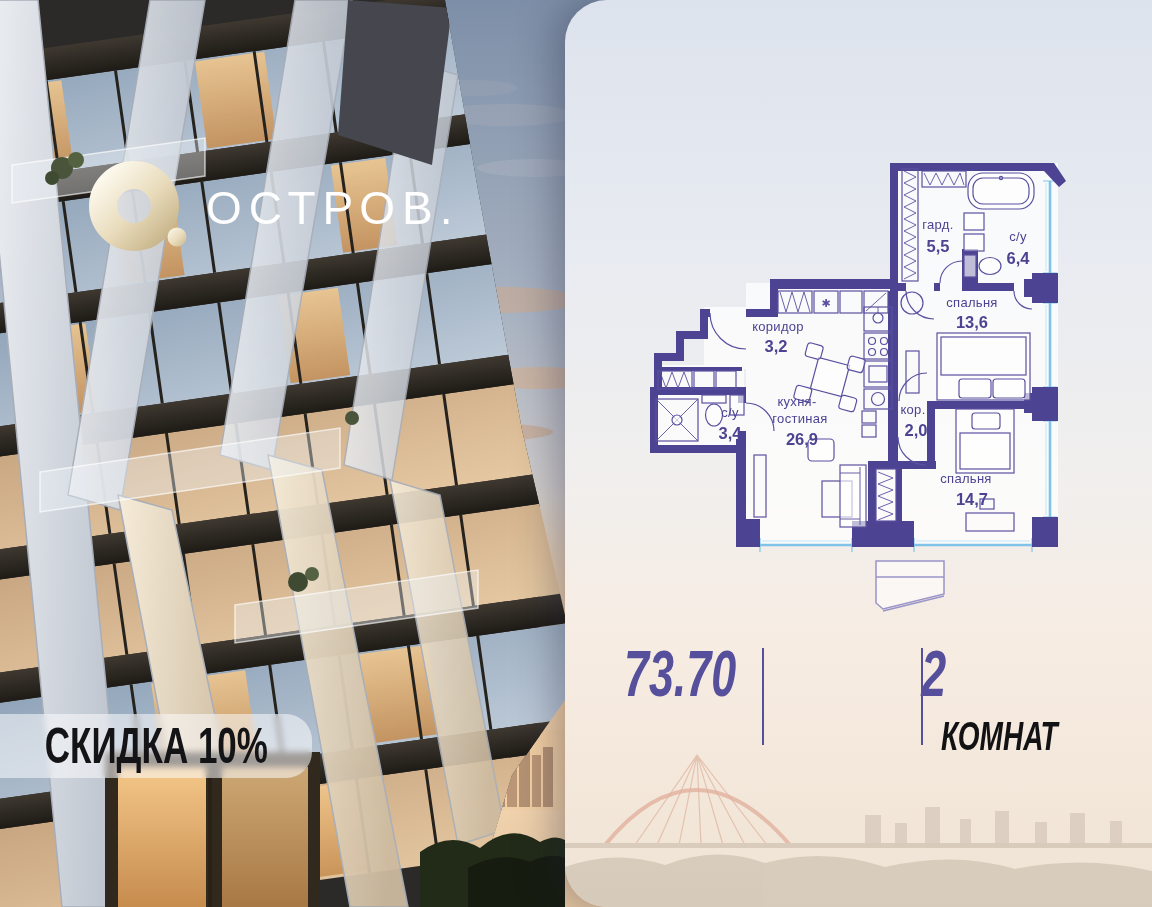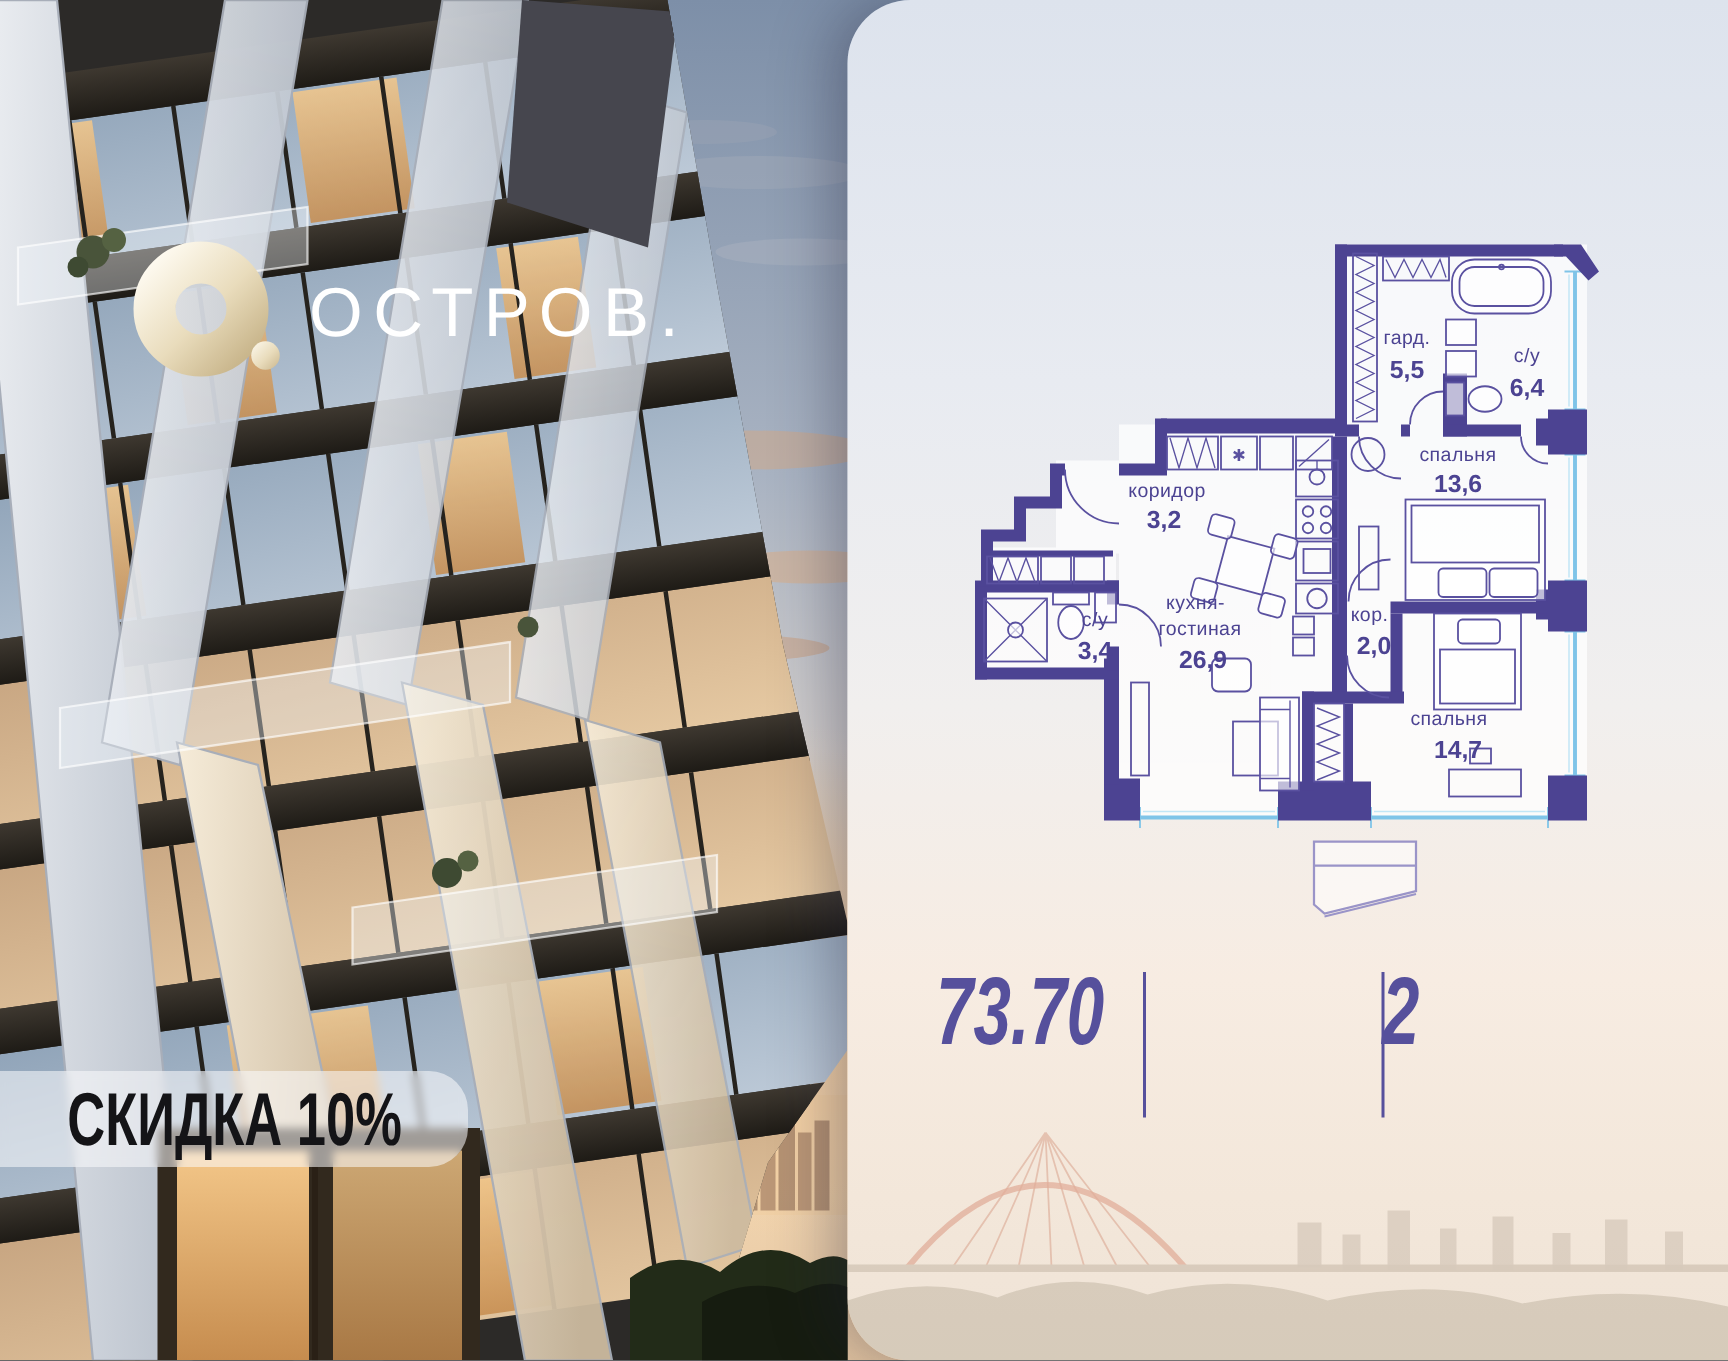--- a/index.html
+++ b/index.html
@@ -410,15 +410,16 @@
       </g>
     </svg>
 
     <div id="stat-0" class="abs stat">
       <div class="stat-value"><span class="cond">73.70</span></div>
     </div>
     <div id="sep-0" class="abs stat-sep"></div>
     <div id="sep-1" class="abs stat-sep"></div>
     <div id="stat-2" class="abs stat">
       <div class="stat-value"><span class="cond">2</span></div>
+      <div class="stat-label"><span class="cond">КОМНАТ</span></div>
     </div>
   </div>
 </div>
 
 </body></html>

